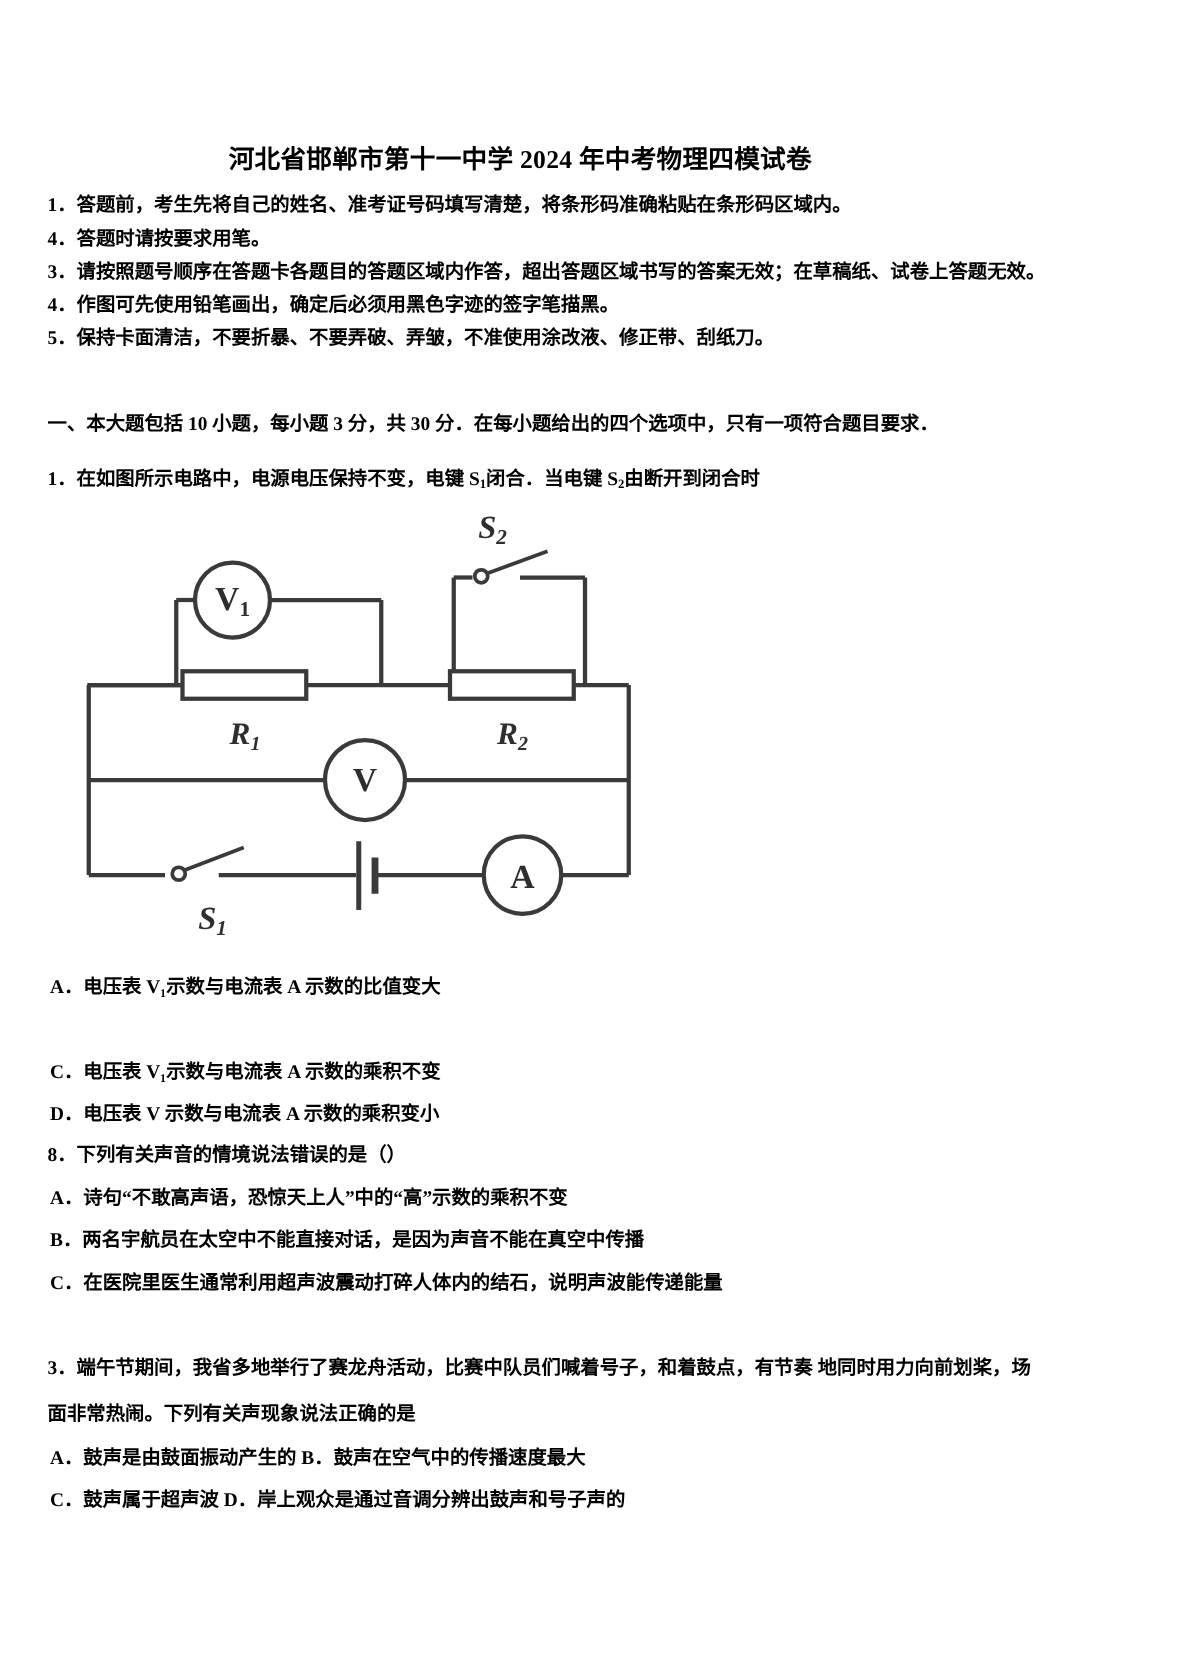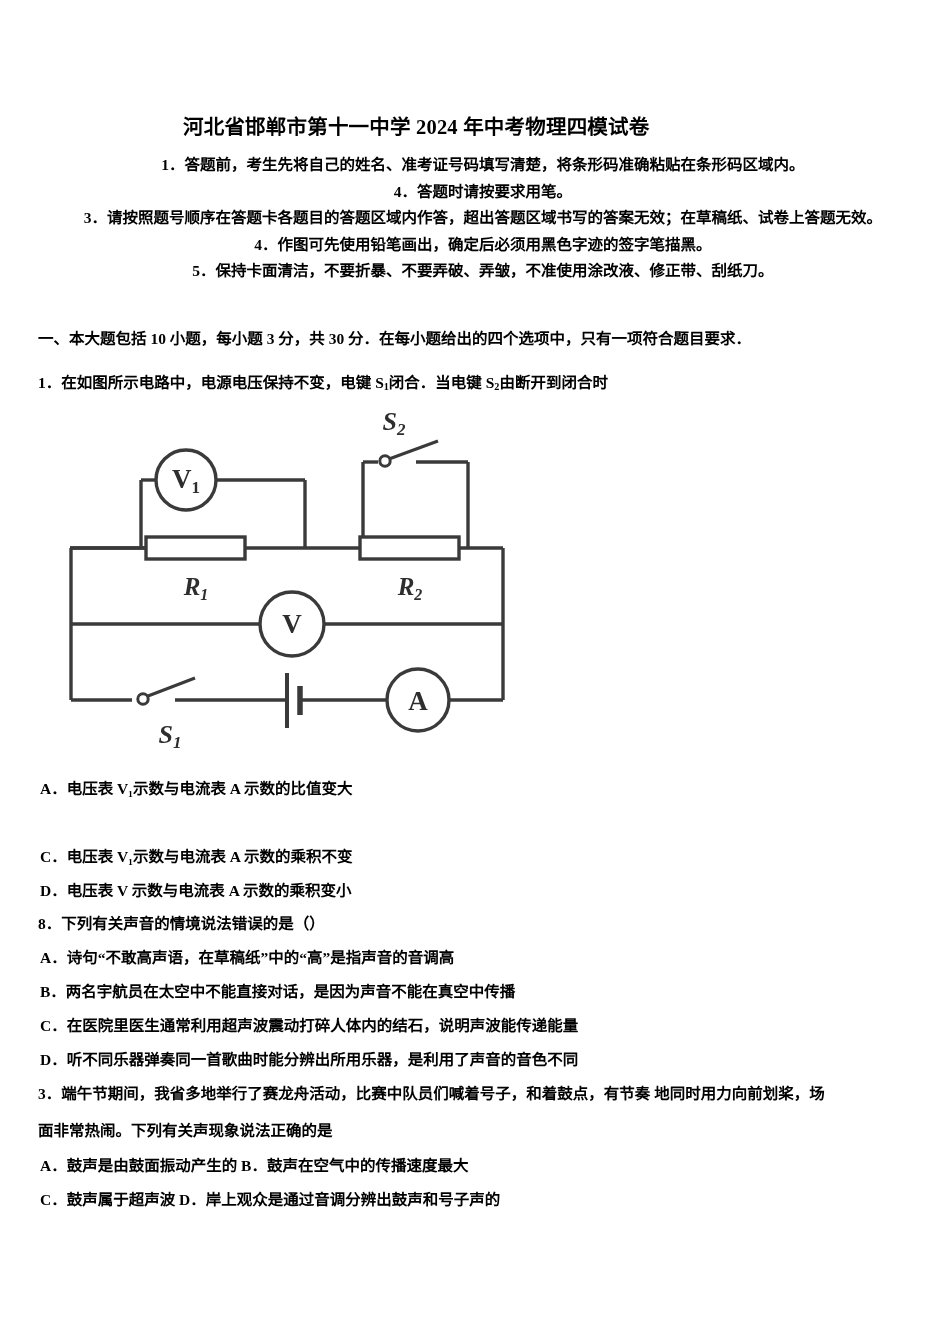--- a/index.html
+++ b/index.html
@@ -43,21 +43,20 @@
   }
   .notice-heading {
     font-size: 15.5px;
     font-weight: bold;
     line-height: 26px;
   }
   .notice-list {
     margin: 0;
     padding: 0;
     list-style: none;
-    text-align: center;
   }
   .notice-item {
     font-size: 15.5px;
     font-weight: bold;
     line-height: 26.5px;
     white-space: nowrap;
   }
 
   
   .section-heading {
@@ -192,23 +191,22 @@
         </text>
       </g>
     </svg>
   </div>
 
   <div class="q-opt" style="left:40px; top:776px;">A．电压表 V₁示数与电流表 A 示数的比值变大</div>
   <div class="q-opt" style="left:40px; top:844px;">C．电压表 V₁示数与电流表 A 示数的乘积不变</div>
   <div class="q-opt" style="left:40px; top:878px;">D．电压表 V 示数与电流表 A 示数的乘积变小</div>
 
   <div class="q-stem" style="left:38px; top:911px;">8．下列有关声音的情境说法错误的是（）</div>
-  <div class="q-opt" style="left:40px; top:945px;">A．诗句“不敢高声语，在草稿纸”中的“高”是指声音的音调高</div>
+  <div class="q-opt" style="left:40px; top:945px;">A．诗句“不敢高声语，恐惊天上人”中的“高”示数的乘积不变</div>
   <div class="q-opt" style="left:40px; top:979px;">B．两名宇航员在太空中不能直接对话，是因为声音不能在真空中传播</div>
   <div class="q-opt" style="left:40px; top:1013px;">C．在医院里医生通常利用超声波震动打碎人体内的结石，说明声波能传递能量</div>
-  <div class="q-opt" style="left:40px; top:1047px;">D．听不同乐器弹奏同一首歌曲时能分辨出所用乐器，是利用了声音的音色不同</div>
 
   <div class="q-stem" style="left:38px; top:1081px;">3．端午节期间，我省多地举行了赛龙舟活动，比赛中队员们喊着号子，和着鼓点，有节奏 地同时用力向前划桨，场</div>
   <div class="q-cont" style="left:38px; top:1118px;">面非常热闹。下列有关声现象说法正确的是</div>
   <div class="q-opt" style="left:40px; top:1153px;">A．鼓声是由鼓面振动产生的    B．鼓声在空气中的传播速度最大</div>
   <div class="q-opt" style="left:40px; top:1187px;">C．鼓声属于超声波    D．岸上观众是通过音调分辨出鼓声和号子声的</div>
 
 </div>
 
 </body></html>

